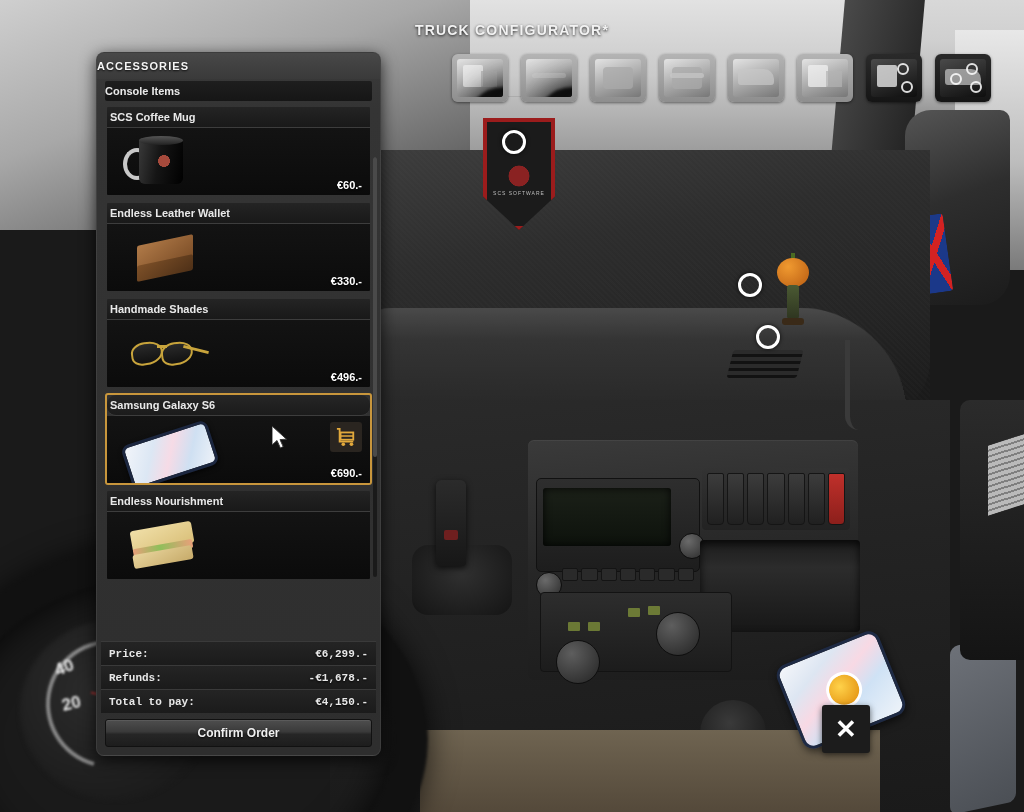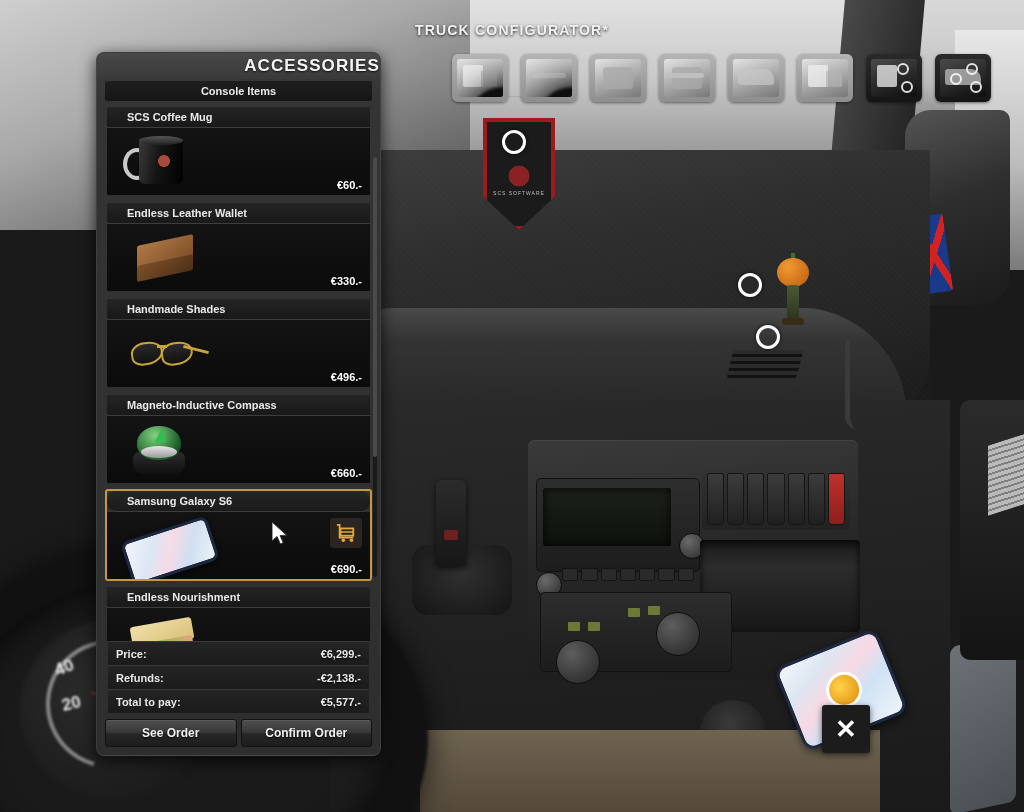--- a/index.html
+++ b/index.html
@@ -187,32 +187,32 @@
   .mk.circ{width:12px;height:12px;border-radius:50%;border:2px solid rgba(255,255,255,.85);box-sizing:border-box;background:transparent;}
   .mk.c1{left:26px;top:4px;} .mk.c2{left:10px;top:14px;} .mk.c3{left:30px;top:22px;}
   .mk.dashv{left:5px;top:10px;width:36px;height:16px;border-radius:3px 10px 3px 3px;background:rgba(200,200,200,.7);}
 
   
   .panel{position:absolute;left:96px;top:52px;width:285px;height:704px;
        background:linear-gradient(180deg,#3b3b3b 0%,#343434 8%,#2e2e2e 100%);
        border-radius:8px;box-shadow:0 4px 16px rgba(0,0,0,.75);
        border:1px solid rgba(255,255,255,.07);box-sizing:border-box;
        display:flex;flex-direction:column;overflow:hidden;}
-  .panel-title{height:26px;line-height:26px;text-align:right;color:#f5f5f5;
-       font-size:17px;font-weight:bold;letter-spacing:1.1px;
+  .panel-title{height:26px;line-height:26px;text-align:left;color:#f5f5f5;
+       font-size:11px;font-weight:bold;letter-spacing:1.1px;
        background:linear-gradient(180deg,#484848,#3a3a3a);
        text-shadow:0 1px 2px rgba(0,0,0,.8);flex:0 0 auto;}
-  .subhead{margin:2px 8px 0 8px;height:20px;line-height:20px;text-align:center;
+  .subhead{margin:2px 8px 0 8px;height:20px;line-height:20px;text-align:left;
        color:#eaeaea;font-size:11px;font-weight:bold;
        background:linear-gradient(180deg,#1e1e1e,#161616);
        border-radius:2px;flex:0 0 auto;}
   .list{flex:1 1 auto;overflow:hidden;position:relative;padding:0 8px;box-sizing:border-box;}
   .item{position:relative;margin-top:4px;border-radius:3px;overflow:hidden;
        border:2px solid transparent;box-sizing:border-box;cursor:pointer;}
-  .item .name{height:20px;line-height:20px;padding-left:20px;color:#e9e9e9;
+  .item .name{height:20px;line-height:20px;padding-left:3px;color:#e9e9e9;
        font-size:11px;font-weight:bold;
        background:linear-gradient(180deg,#242424,#191919);
        border-bottom:1px solid #3d3d3d;}
   .item .body{position:relative;height:67px;
        background:linear-gradient(180deg,#131313,#0b0b0b);}
   .item .price{position:absolute;right:8px;bottom:4px;color:#fff;
        font-size:11px;font-weight:bold;text-shadow:0 1px 2px #000;}
   .item.selected{border-color:#c8963c;}
   .item.selected .name{background:linear-gradient(180deg,#262626,#1b1b1b);border-radius:9px;}
   .cart-icon{position:absolute;right:8px;top:6px;width:32px;height:30px;
@@ -257,21 +257,21 @@
        border:3px solid #1c2740;transform:rotate(-18deg);box-shadow:0 2px 5px rgba(0,0,0,.7);}
   
   .sw-1{position:absolute;left:10px;top:8px;width:62px;height:22px;
        background:linear-gradient(160deg,#f0dfa8,#d9bf78);transform:rotate(-10deg);border-radius:3px;}
   .sw-fill{position:absolute;left:12px;top:26px;width:60px;height:9px;
        background:linear-gradient(90deg,#e8a07a,#8fbf5a 45%,#e8a07a);transform:rotate(-10deg);border-radius:2px;}
   .sw-2{position:absolute;left:12px;top:32px;width:60px;height:14px;
        background:linear-gradient(160deg,#e8d49c,#c7ab6a);transform:rotate(-10deg);border-radius:3px;}
 
   
-  .totals{flex:0 0 auto;padding:0 11px;}
+  .totals{flex:0 0 auto;padding:0 4px;font-family:Liberation Mono, monospace;}
   .trow{display:flex;justify-content:space-between;align-items:center;height:23px;
        border-top:1px solid #3a3a3a;color:#e8e8e8;font-size:11px;font-weight:bold;
        background:linear-gradient(180deg,#242424,#1b1b1b);padding:0 8px;}
   .trow .val{text-shadow:0 1px 2px #000;}
   .actions{flex:0 0 auto;display:flex;gap:4px;padding:6px 8px 8px 8px;}
   .btn{flex:1;height:26px;line-height:26px;text-align:center;color:#f0f0f0;
        font-size:12px;font-weight:bold;border-radius:3px;cursor:pointer;
        background:linear-gradient(180deg,#4e4e4e 0%,#3a3a3a 45%,#262626 55%,#1d1d1d 100%);
        border:1px solid #111;box-shadow:inset 0 1px 0 rgba(255,255,255,.08);
        text-shadow:0 1px 2px rgba(0,0,0,.9);}
@@ -467,32 +467,20 @@
           <div class="art">
             <div class="sh-l"></div>
               <div class="sh-r"></div>
             <div class="sh-bridge"></div>
               <div class="sh-arm"></div>
           </div>
           <div class="price">€496.-</div>
         </div>
       </div>
 
-      <div class="item">
-        <div class="name">Magneto-Inductive Compass</div>
-        <div class="body">
-          <div class="art">
-            <div class="cp-base"></div>
-              <div class="cp-dome"></div>
-            <div class="cp-ring"></div>
-              <div class="cp-arrow"></div>
-          </div>
-          <div class="price">€660.-</div>
-        </div>
-      </div>
 
       <div class="item selected">
         <div class="name">Samsung Galaxy S6</div>
         <div class="body">
           <div class="art">
             <div class="ph-body"></div>
           </div>
           <div class="cursor-arrow">
             <svg viewBox="0 0 16 24">
                 <polygon points="0,0 0,19 5,14.5 8.4,22 11.2,20.6 8,13.6 14.5,13.2" fill="#ffffff" stroke="#3a3a3a" stroke-width="1"></polygon>
@@ -528,27 +516,26 @@
       </div>
     </div>
 
     <div class="totals">
       <div class="trow">
         <span>Price:</span>
         <span class="val">€6,299.-</span>
       </div>
       <div class="trow">
         <span>Refunds:</span>
-        <span class="val">-€2,138.-</span>
+        <span class="val">-€1,678.-</span>
       </div>
       <div class="trow">
         <span>Total to pay:</span>
-        <span class="val">€5,577.-</span>
+        <span class="val">€4,150.-</span>
       </div>
     </div>
 
     <div class="actions">
-      <div class="btn">See Order</div>
       <div class="btn">Confirm Order</div>
     </div>
   </div>
 
 </div>
 
 </body></html>

